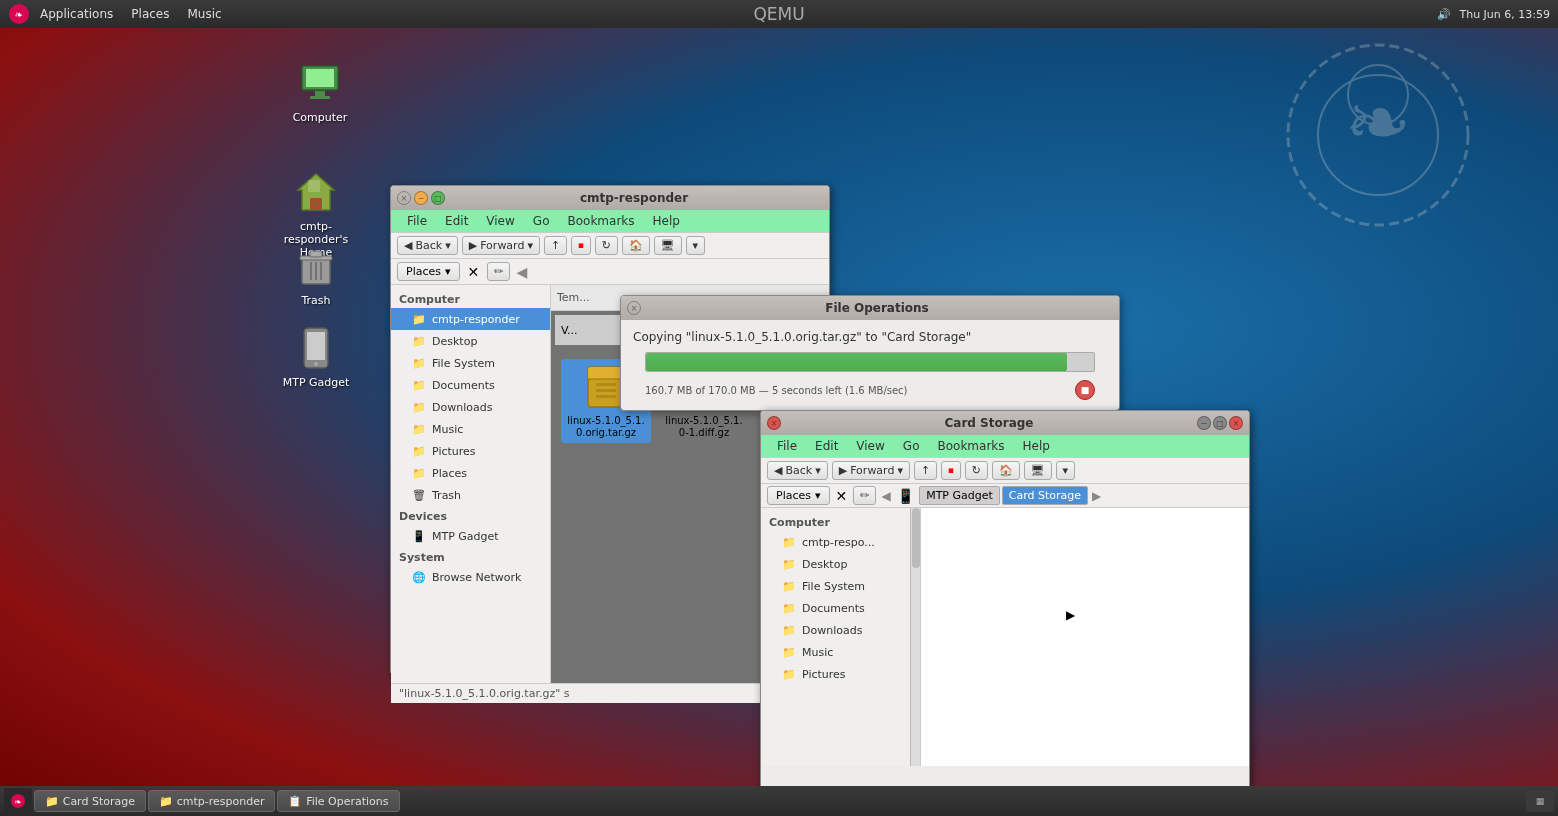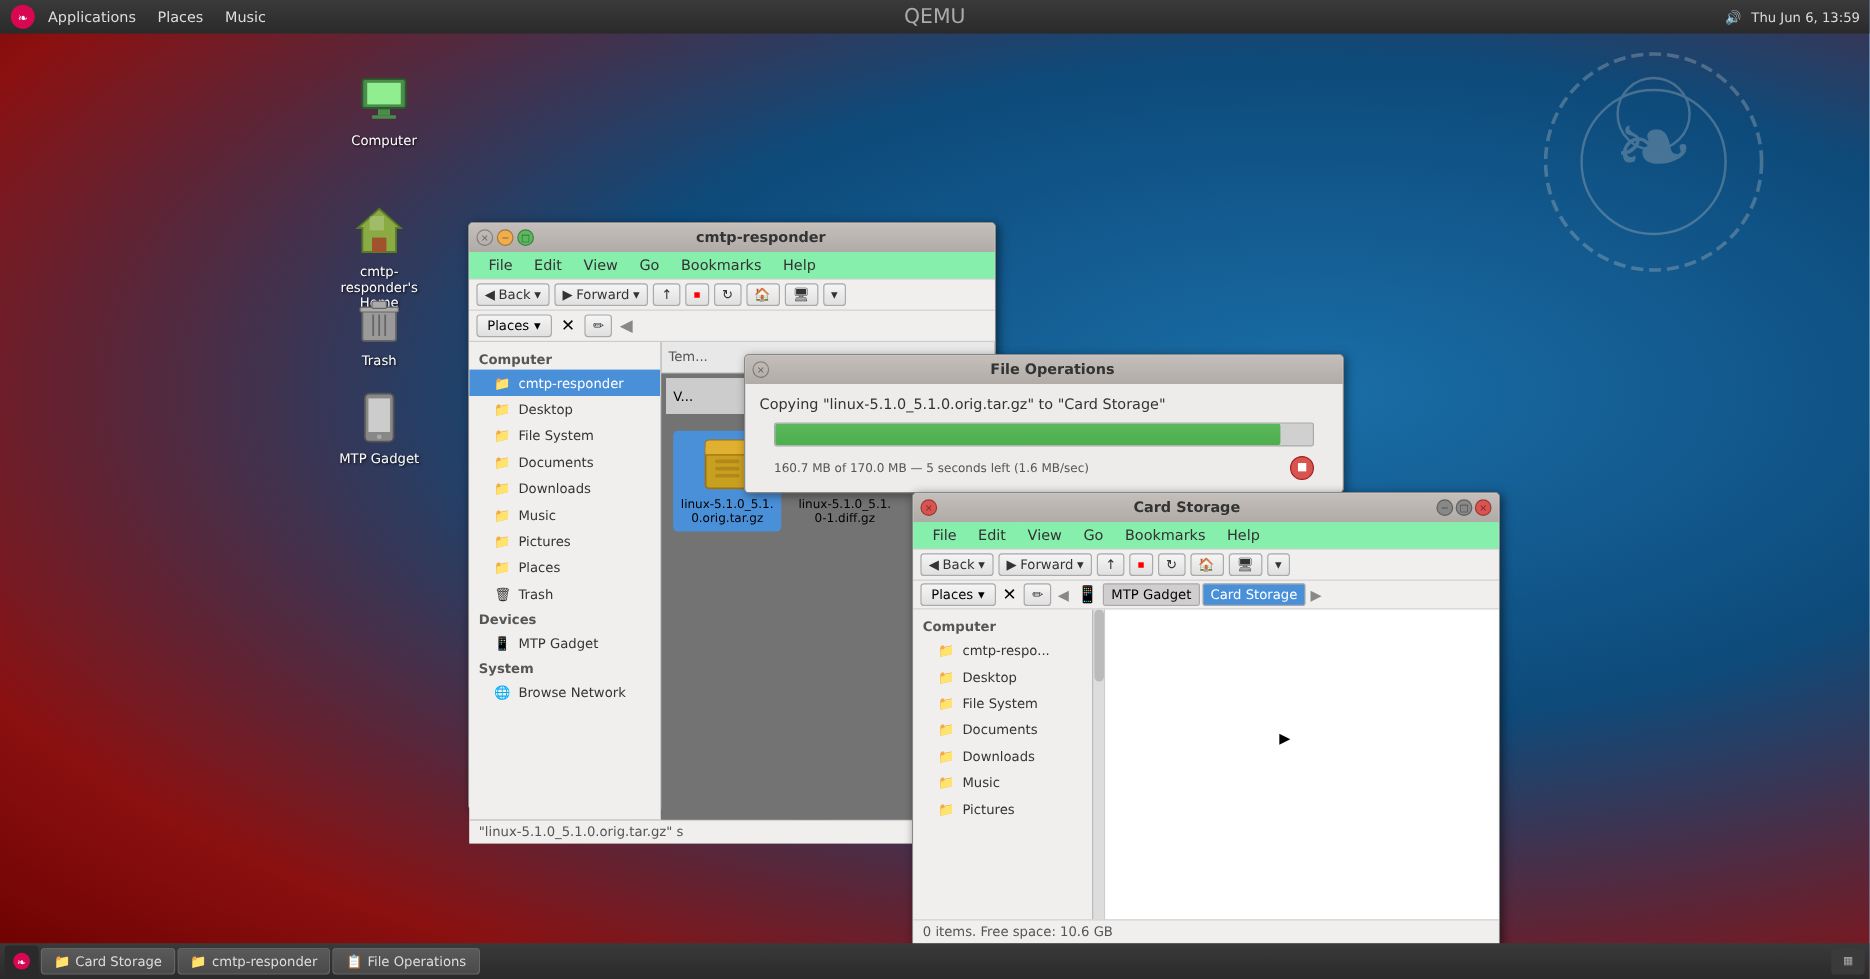--- a/index.html
+++ b/index.html
@@ -714,23 +714,20 @@
           <div style="background:#bbb; width:8px; height:60px; margin:0 1px; border-radius:4px;"></div>
         </div>
       </div>
       <div class="fm-content" style="background:white; position:relative;">
 
         <div style="position:absolute; top:50%; left:50%; transform:translate(-50%,-50%); color:#aaa; font-size:11px;"></div>
 
         <div style="position:absolute; top:100px; left:145px; width:2px; height:18px; background:transparent;">▶</div>
       </div>
     </div>
-    <div class="statusbar">
-      <span>0 items. Free space: 10.6 GB</span>
-    </div>
   </div>
 
   <div class="taskbar">
     <div style="background:#2a2a2a; width:28px; height:26px; border-radius:3px; display:flex; align-items:center; justify-content:center; cursor:pointer;">
       <svg width="16" height="16" viewBox="0 0 16 16">
         <circle cx="8" cy="8" r="7" fill="#d70751"></circle>
         <text x="8" y="12" text-anchor="middle" fill="white" font-size="9">❧</text>
       </svg>
     </div>
     <div class="taskbar-item">

